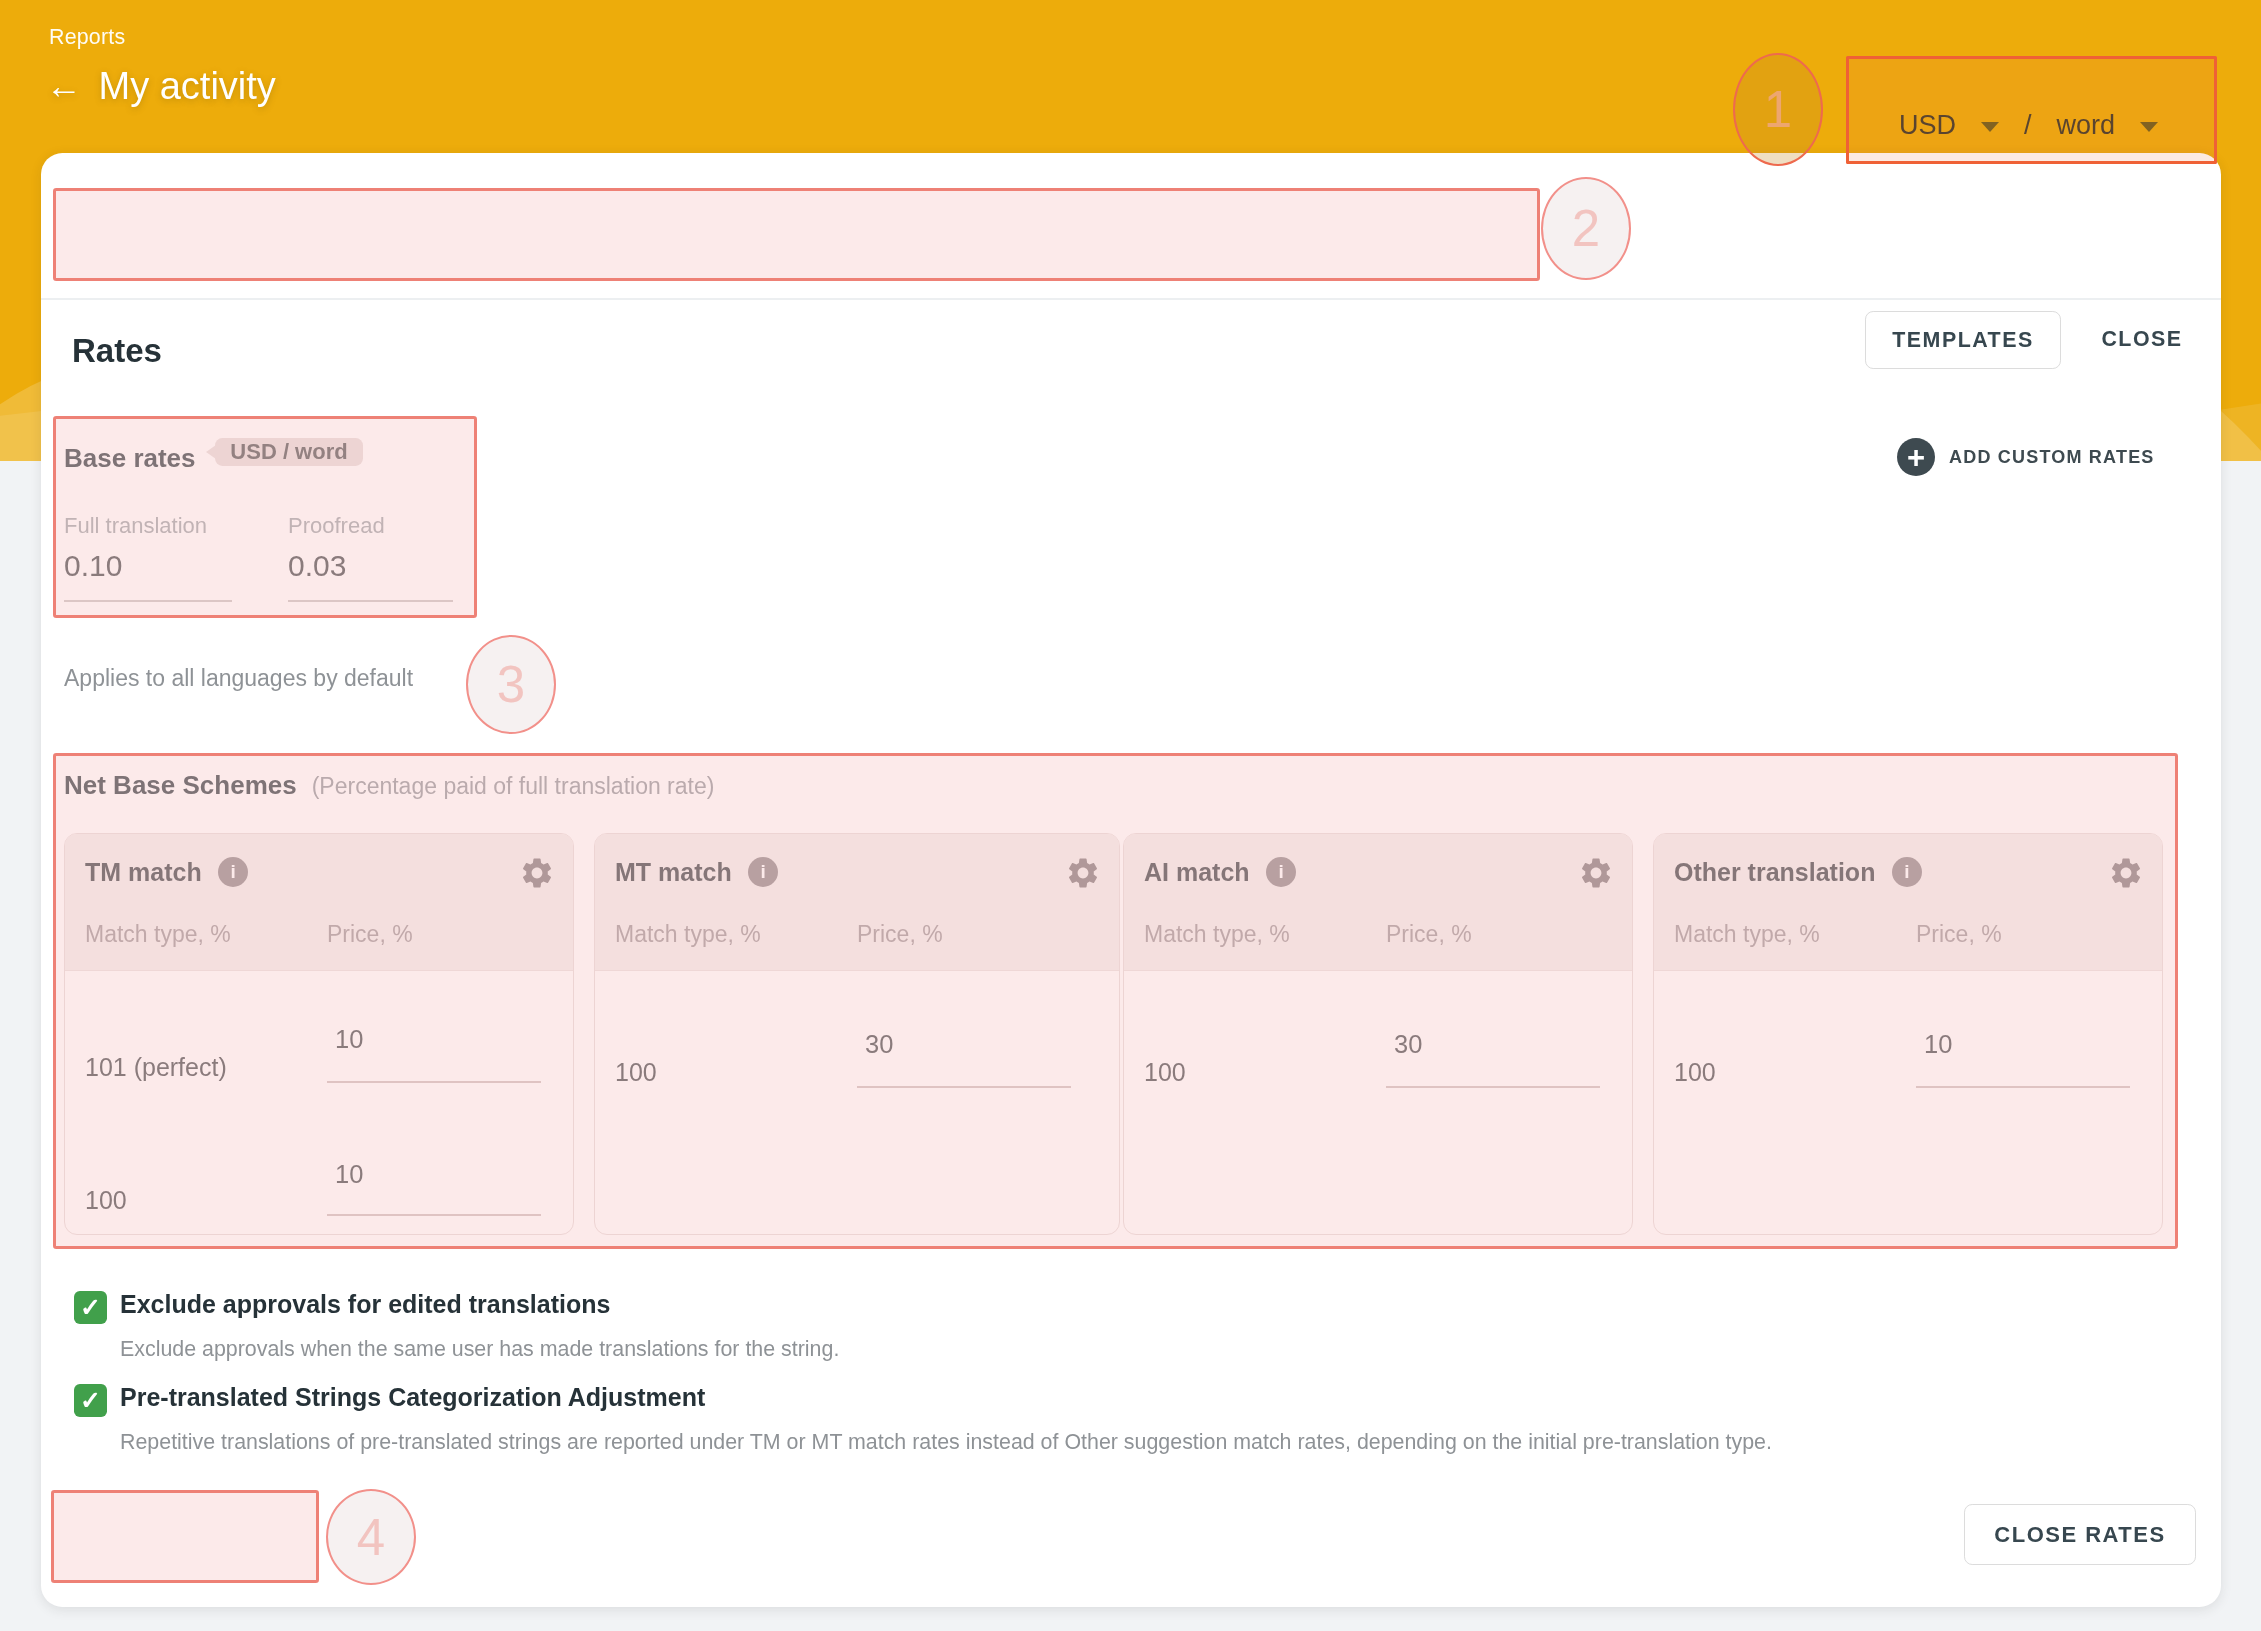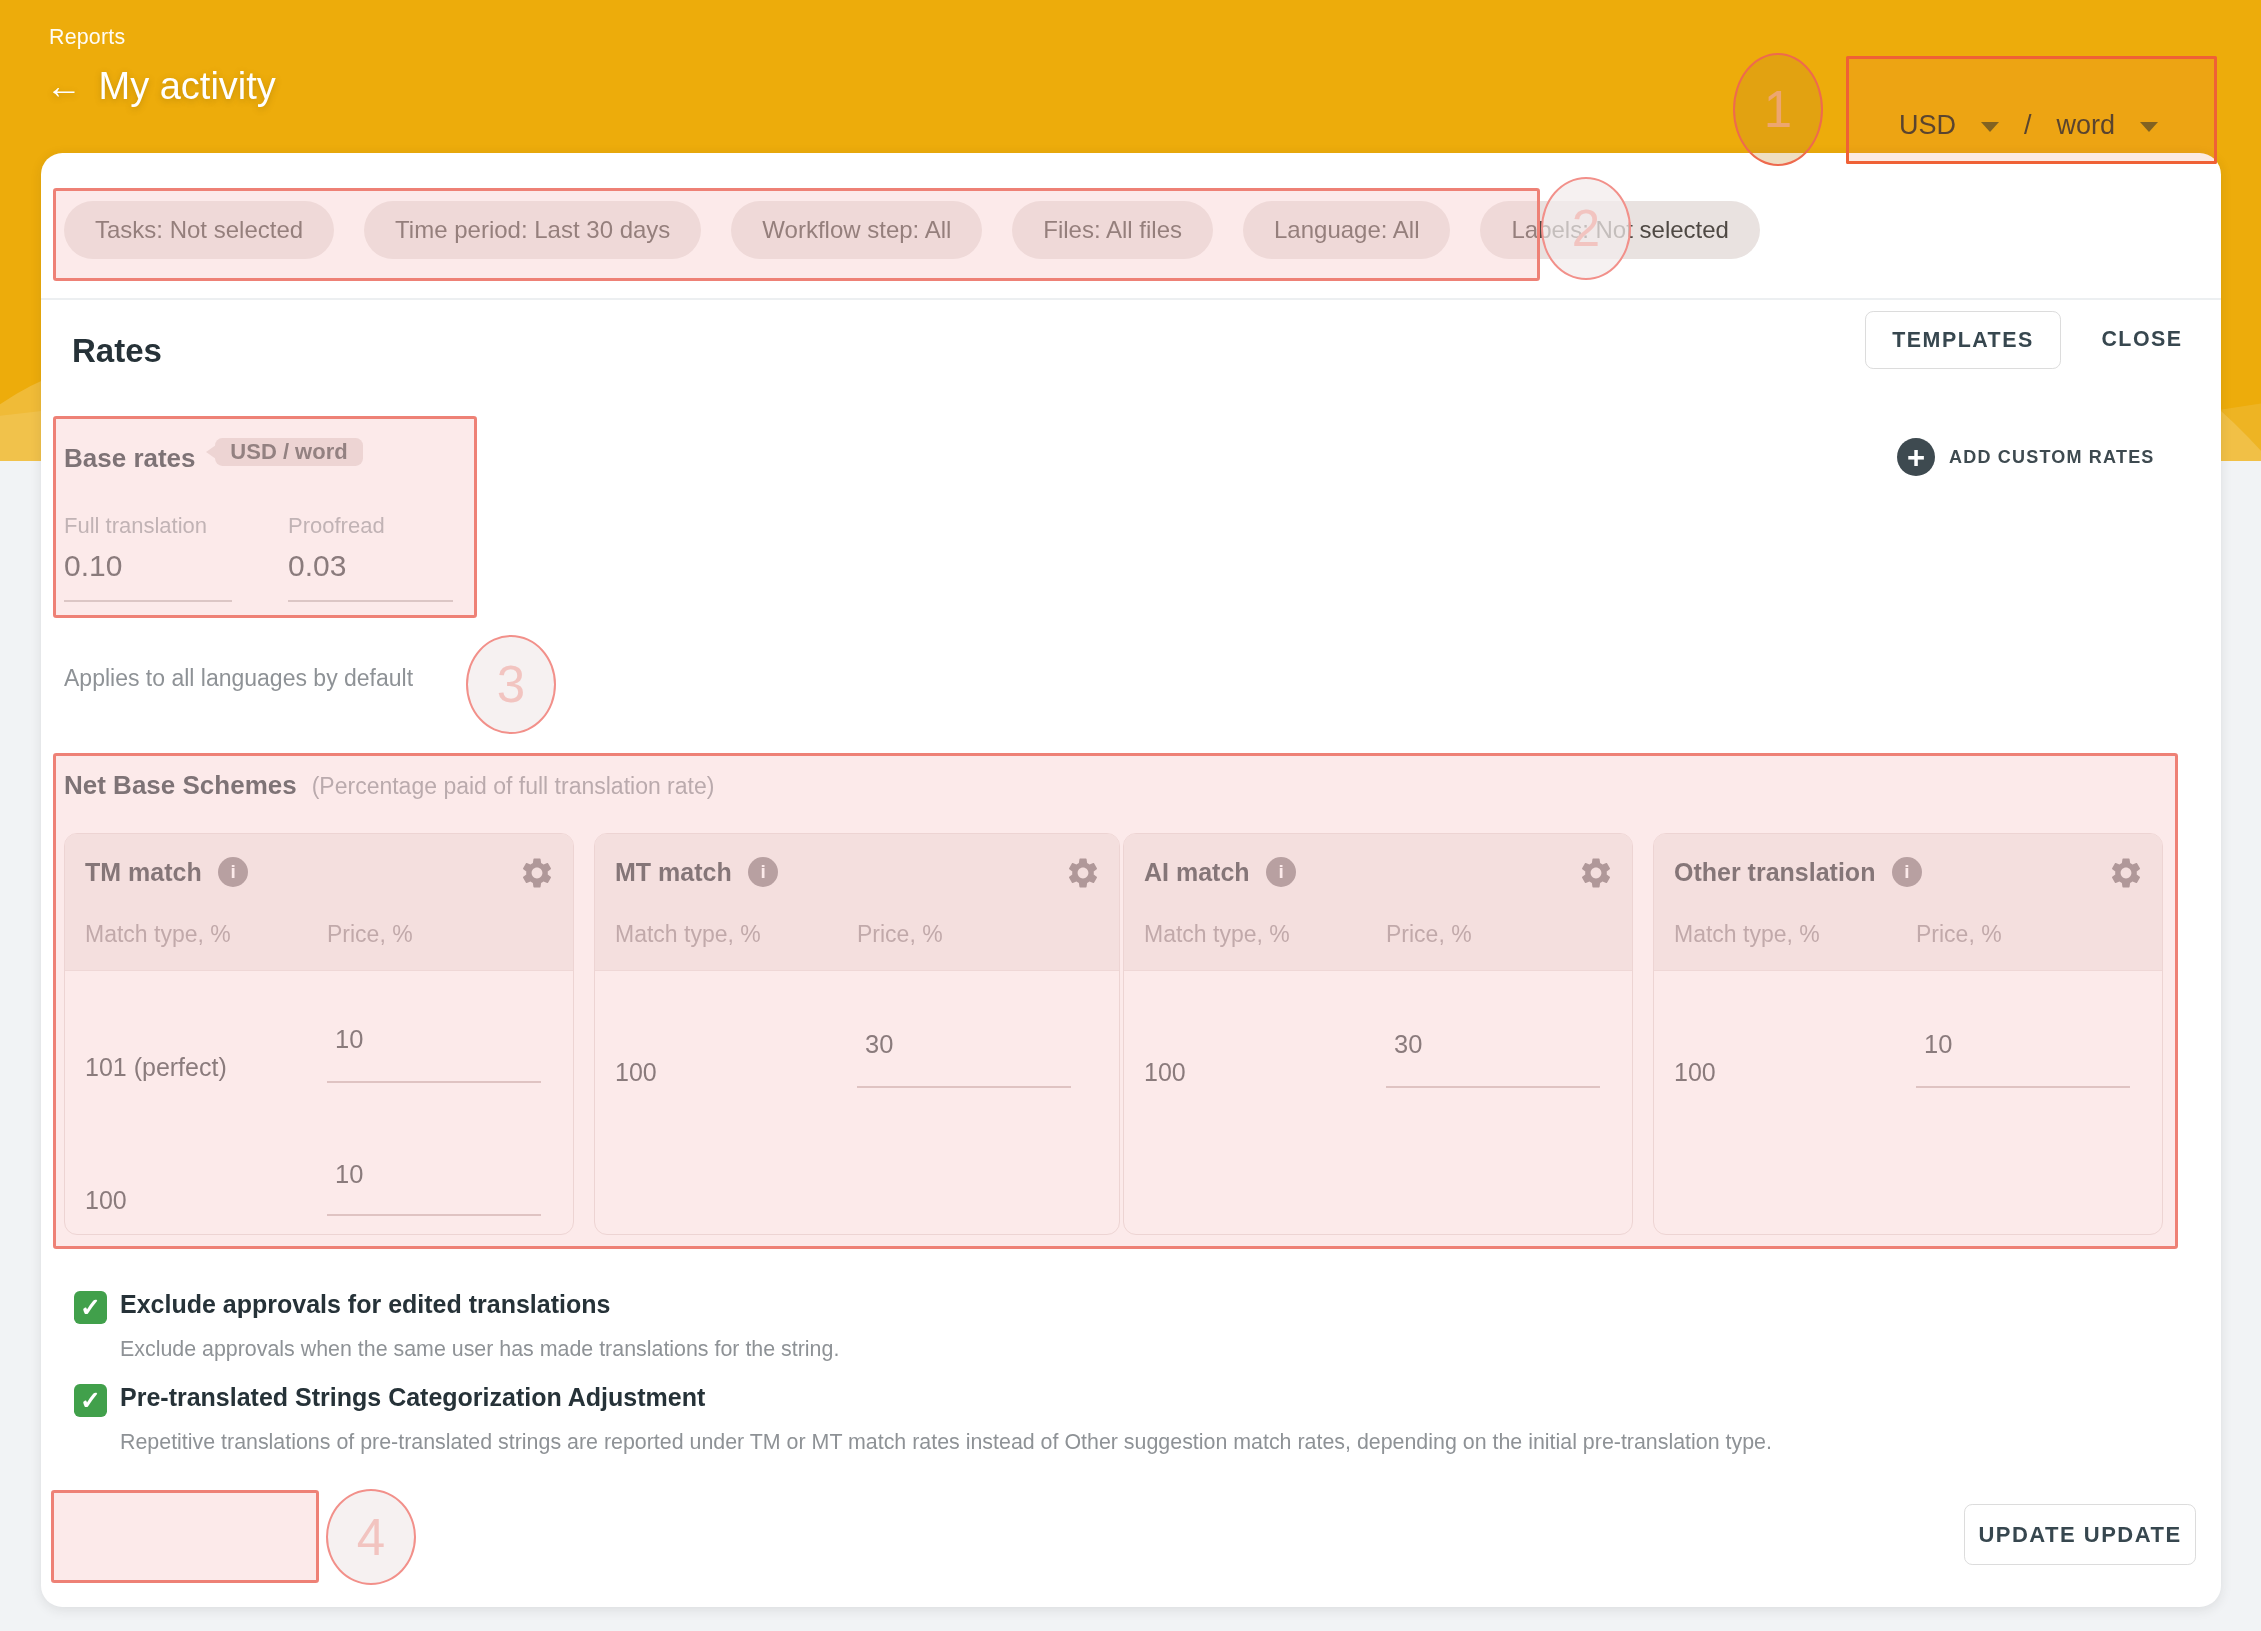--- a/index.html
+++ b/index.html
@@ -118,28 +118,20 @@
     <span>USD</span>
     <span class="caret"></span>
     <span>/</span>
     <span>word</span>
     <span class="caret"></span>
   </div>
 </div>
 
 <div class="card">
 
-  <div class="chip-row">
-    <div class="chip">Tasks: Not selected</div>
-    <div class="chip">Time period: Last 30 days</div>
-    <div class="chip">Workflow step: All</div>
-    <div class="chip">Files: All files</div>
-    <div class="chip">Language: All</div>
-    <div class="chip">Labels: Not selected</div>
-  </div>
 
   <div class="divider" style="top:145px;"></div>
 
   <div class="abs h-rates" style="left:31px;top:179px;">Rates</div>
   <div class="abs btn-outline" style="left:1824px;top:158px;width:194px;height:56px;font-size:21.4px;">TEMPLATES</div>
   <div class="abs btn-text" style="left:2056px;top:158px;width:90px;height:56px;font-size:21.4px;">CLOSE</div>
 
   <div class="abs section-title" style="left:23px;top:290px;">Base rates</div>
   <div class="badge" style="left:174px;top:285px;width:148px;height:28px;">USD / word</div>
 
@@ -229,21 +221,21 @@
   </div>
 
   <div class="checkbox" style="top:1138px;">✓</div>
   <div class="cb-label" style="top:1137px;">Exclude approvals for edited translations</div>
   <div class="cb-desc" style="top:1184px;">Exclude approvals when the same user has made translations for the string.</div>
 
   <div class="checkbox" style="top:1231px;">✓</div>
   <div class="cb-label" style="top:1230px;">Pre-translated Strings Categorization Adjustment</div>
   <div class="cb-desc" style="top:1277px;">Repetitive translations of pre-translated strings are reported under TM or MT match rates instead of Other suggestion match rates, depending on the initial pre-translation type.</div>
 
-  <div class="abs btn-outline" style="left:1923px;top:1351px;width:230px;height:59px;font-size:22px;">UPDATE UPDATE</div>
+  <div class="abs btn-outline" style="left:1923px;top:1351px;width:230px;height:59px;font-size:22px;">CLOSE RATES</div>
 </div>
 
 <div class="anno-circle on-gold" style="left:1733px;top:53px;width:86px;height:109px;">1</div>
 <div class="anno-box on-gold" style="left:1846px;top:56px;width:365px;height:102px;"></div>
 
 <div class="anno-box" style="left:53px;top:188px;width:1481px;height:87px;"></div>
 <div class="anno-circle" style="left:1541px;top:177px;width:86px;height:99px;">2</div>
 
 <div class="anno-box" style="left:53px;top:416px;width:418px;height:196px;"></div>
 <div class="anno-circle" style="left:466px;top:635px;width:86px;height:95px;">3</div>

